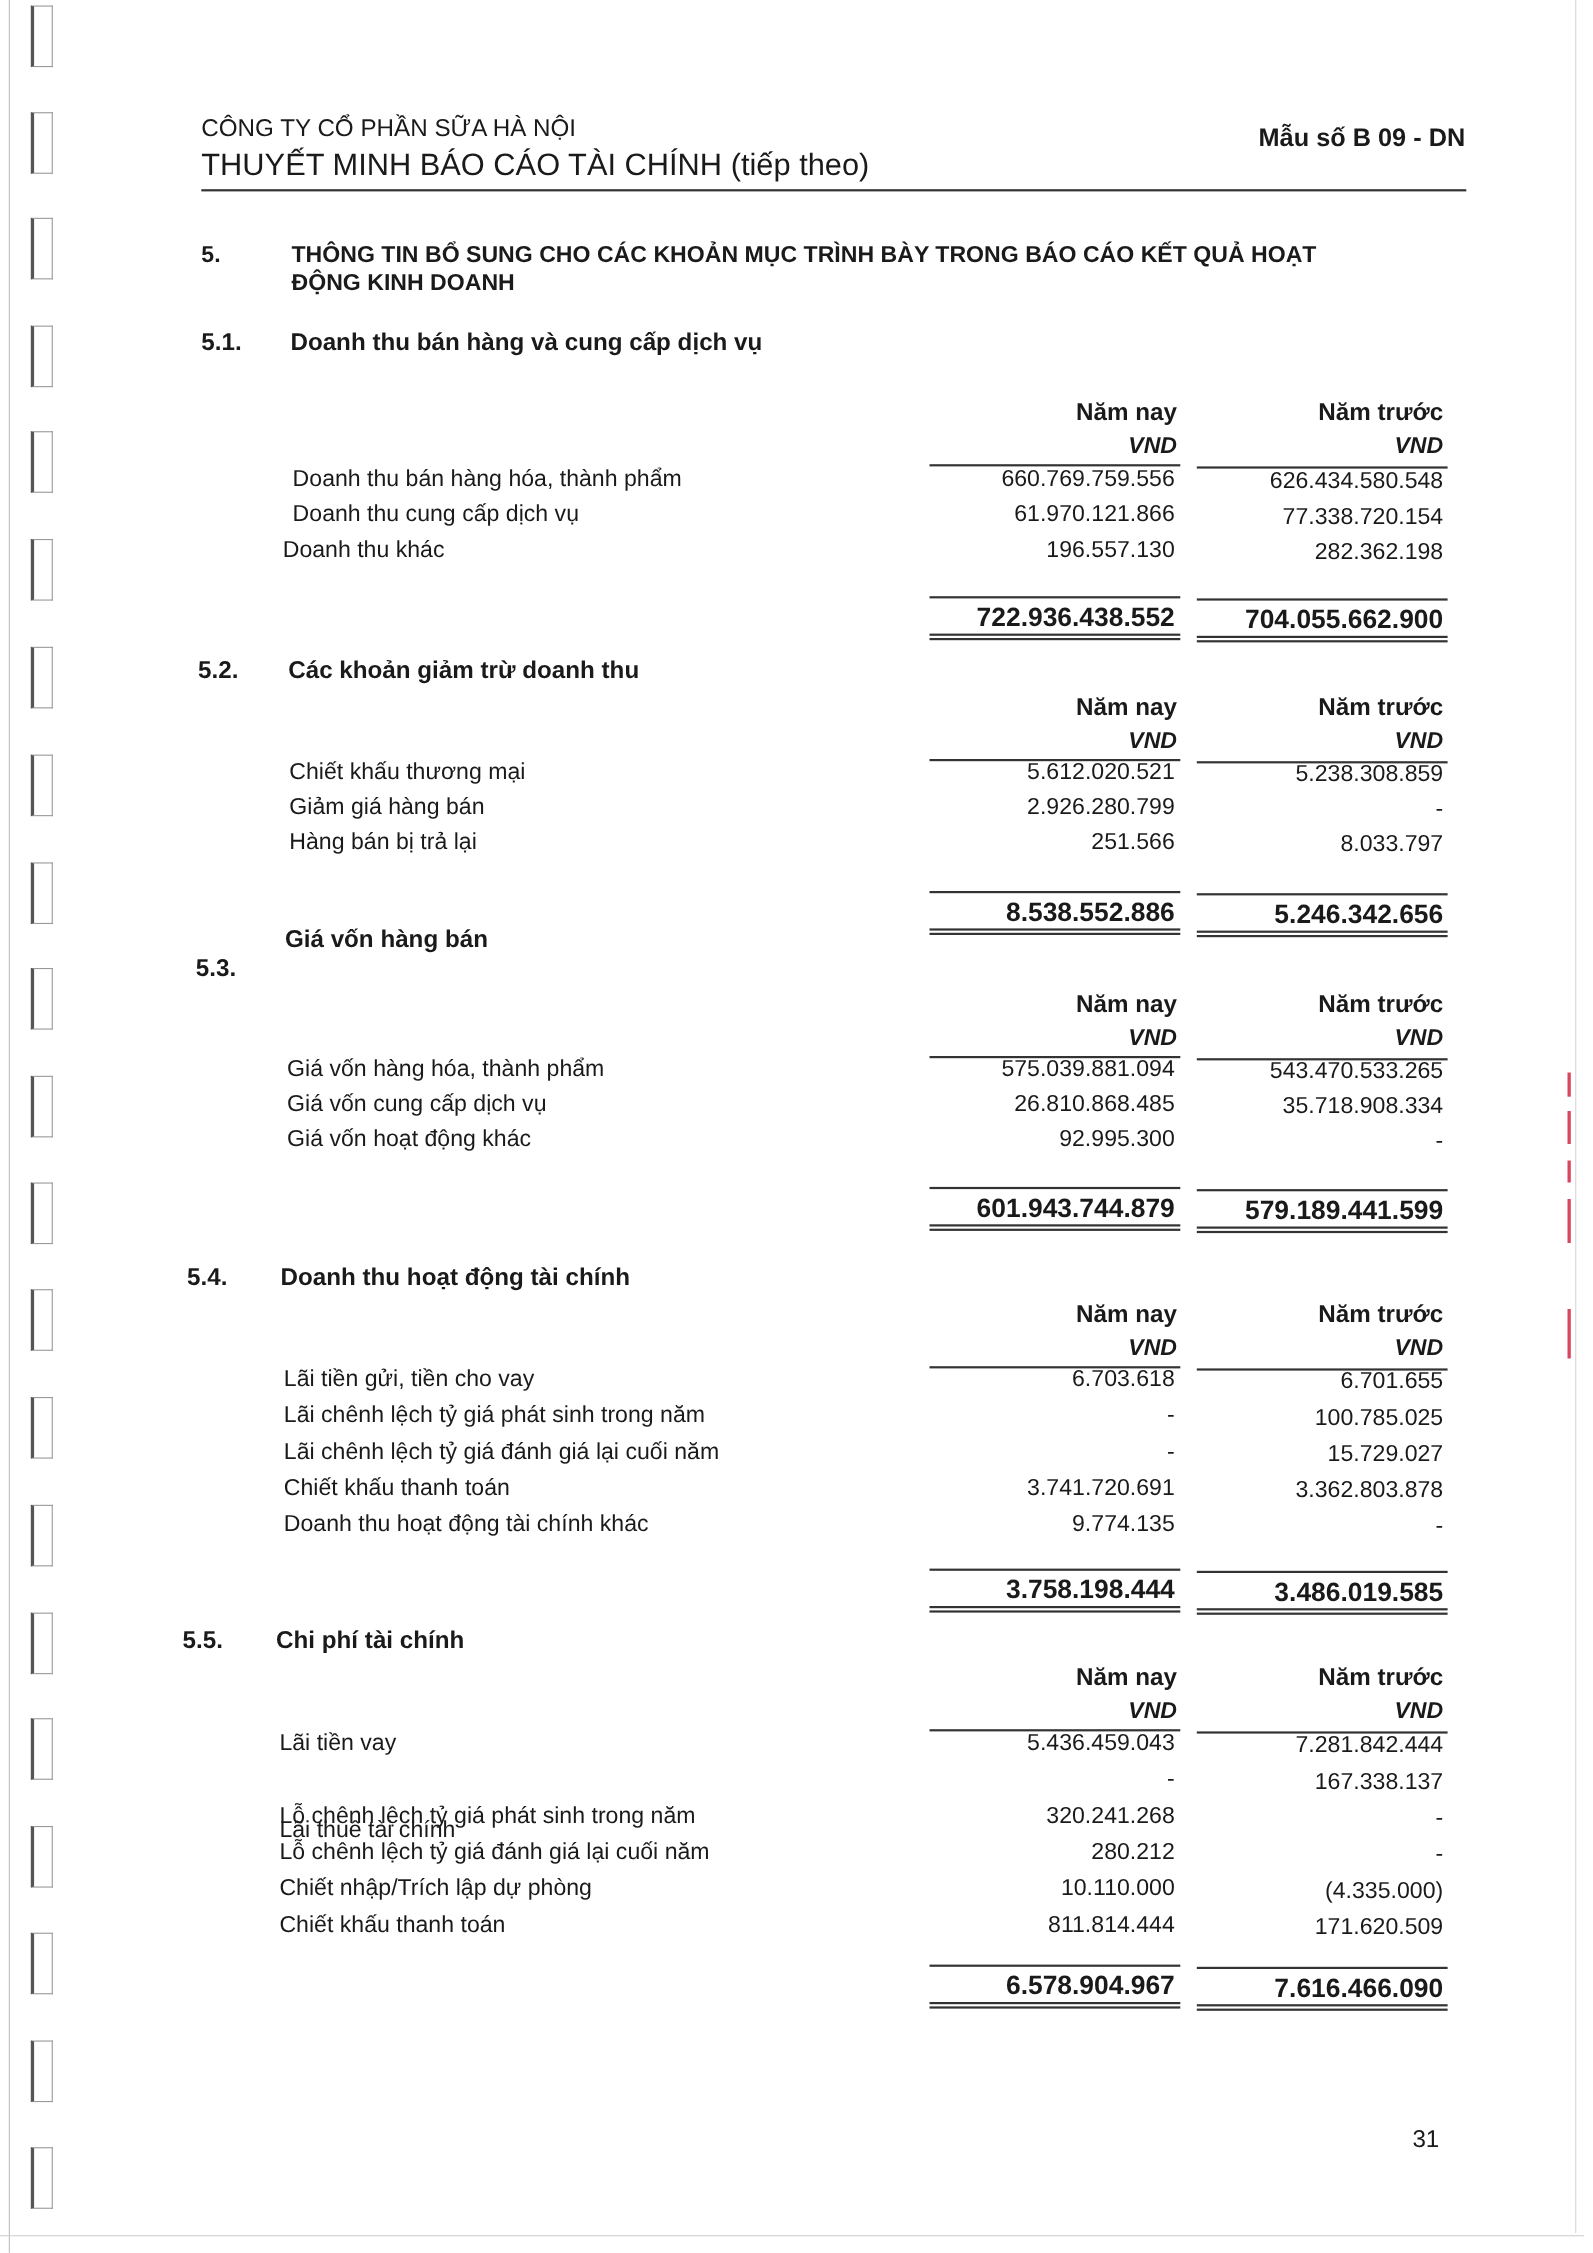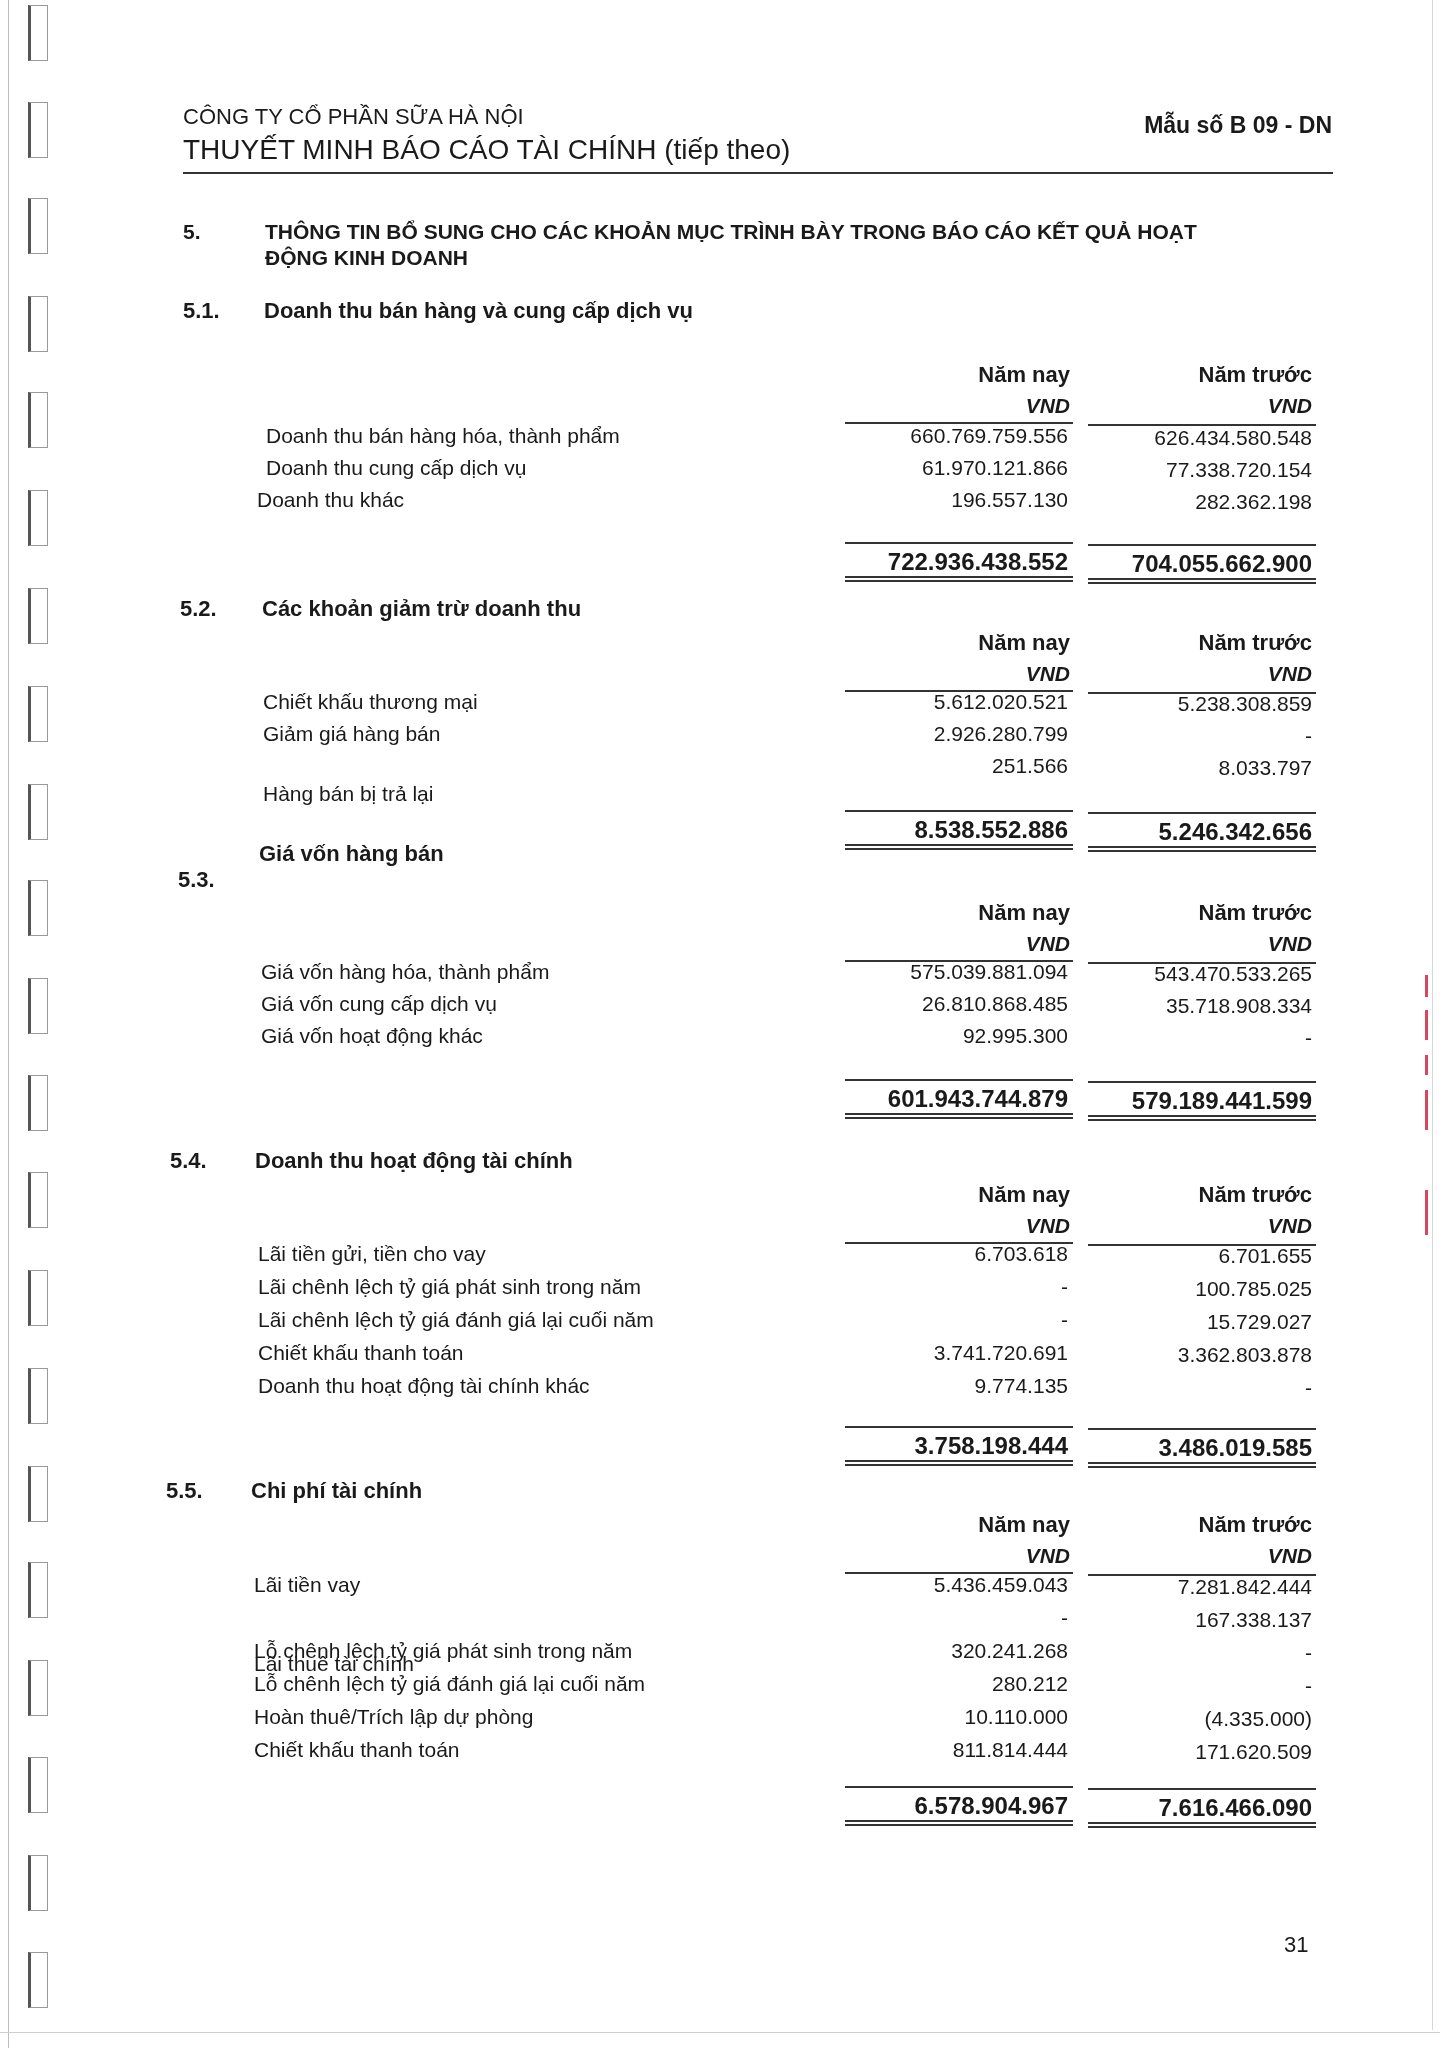--- a/index.html
+++ b/index.html
@@ -102,21 +102,21 @@
     <div class="abs colunit" style="left:850px;top:662px;">VND</div>
     <div class="abs colunit" style="left:1092px;top:662px;">VND</div>
     <div class="rule" style="left: 845px; top: 690px; width: 228px;"></div>
     <div class="rule" style="left: 1088px; top: 692px; width: 228px;"></div>
     <div class="abs label" style="left:263px;top:690px;">Chiết khấu thương mại</div>
     <div class="abs num" style="left:848px;top:690px;">5.612.020.521</div>
     <div class="abs num" style="left:1092px;top:692px;">5.238.308.859</div>
     <div class="abs label" style="left:263px;top:722px;">Giảm giá hàng bán</div>
     <div class="abs num" style="left:848px;top:722px;">2.926.280.799</div>
     <div class="abs num" style="left:1092px;top:724px;">-</div>
-    <div class="abs label" style="left:263px;top:754px;margin-top:28px;">Hàng bán bị trả lại</div>
+    <div class="abs label" style="left:263px;top:754px;">Hàng bán bị trả lại</div>
     <div class="abs num" style="left:848px;top:754px;">251.566</div>
     <div class="abs num" style="left:1092px;top:756px;">8.033.797</div>
     <div class="rule" style="left: 845px; top: 810px; width: 228px;"></div>
     <div class="rule" style="left: 1088px; top: 812px; width: 228px;"></div>
     <div class="abs total" style="left:848px;top:816px;">8.538.552.886</div>
     <div class="abs total" style="left:1092px;top:818px;">5.246.342.656</div>
     <div class="dbl" style="left: 845px; top: 844px; width: 228px;"></div>
     <div class="dbl" style="left: 1088px; top: 846px; width: 228px;"></div>
     <div class="abs sub-title" style="left:178px;top:867px;">5.3.</div>
     <div class="abs sub-title" style="left:259px;top:841px;">Giá vốn hàng bán</div>
@@ -183,21 +183,21 @@
     <div class="abs num" style="left:1092px;top:1575px;">7.281.842.444</div>
     <div class="abs label" style="left:254px;top:1606px;margin-top:46px;">Lãi thuê tài chính</div>
     <div class="abs num" style="left:848px;top:1606px;">-</div>
     <div class="abs num" style="left:1092px;top:1608px;">167.338.137</div>
     <div class="abs label" style="left:254px;top:1639px;">Lỗ chênh lệch tỷ giá phát sinh trong năm</div>
     <div class="abs num" style="left:848px;top:1639px;">320.241.268</div>
     <div class="abs num" style="left:1092px;top:1641px;">-</div>
     <div class="abs label" style="left:254px;top:1672px;">Lỗ chênh lệch tỷ giá đánh giá lại cuối năm</div>
     <div class="abs num" style="left:848px;top:1672px;">280.212</div>
     <div class="abs num" style="left:1092px;top:1674px;">-</div>
-    <div class="abs label" style="left:254px;top:1705px;">Hoàn thuê/Trích lập dự phòng</div>
+    <div class="abs label" style="left:254px;top:1705px;">Chiết nhập/Trích lập dự phòng</div>
     <div class="abs num" style="left:848px;top:1705px;">10.110.000</div>
     <div class="abs num" style="left:1092px;top:1707px;">(4.335.000)</div>
     <div class="abs label" style="left:254px;top:1738px;">Chiết khấu thanh toán</div>
     <div class="abs num" style="left:848px;top:1738px;">811.814.444</div>
     <div class="abs num" style="left:1092px;top:1740px;">171.620.509</div>
     <div class="rule" style="left: 845px; top: 1786px; width: 228px;"></div>
     <div class="rule" style="left: 1088px; top: 1788px; width: 228px;"></div>
     <div class="abs total" style="left:848px;top:1792px;">6.578.904.967</div>
     <div class="abs total" style="left:1092px;top:1794px;">7.616.466.090</div>
     <div class="dbl" style="left: 845px; top: 1820px; width: 228px;"></div>

